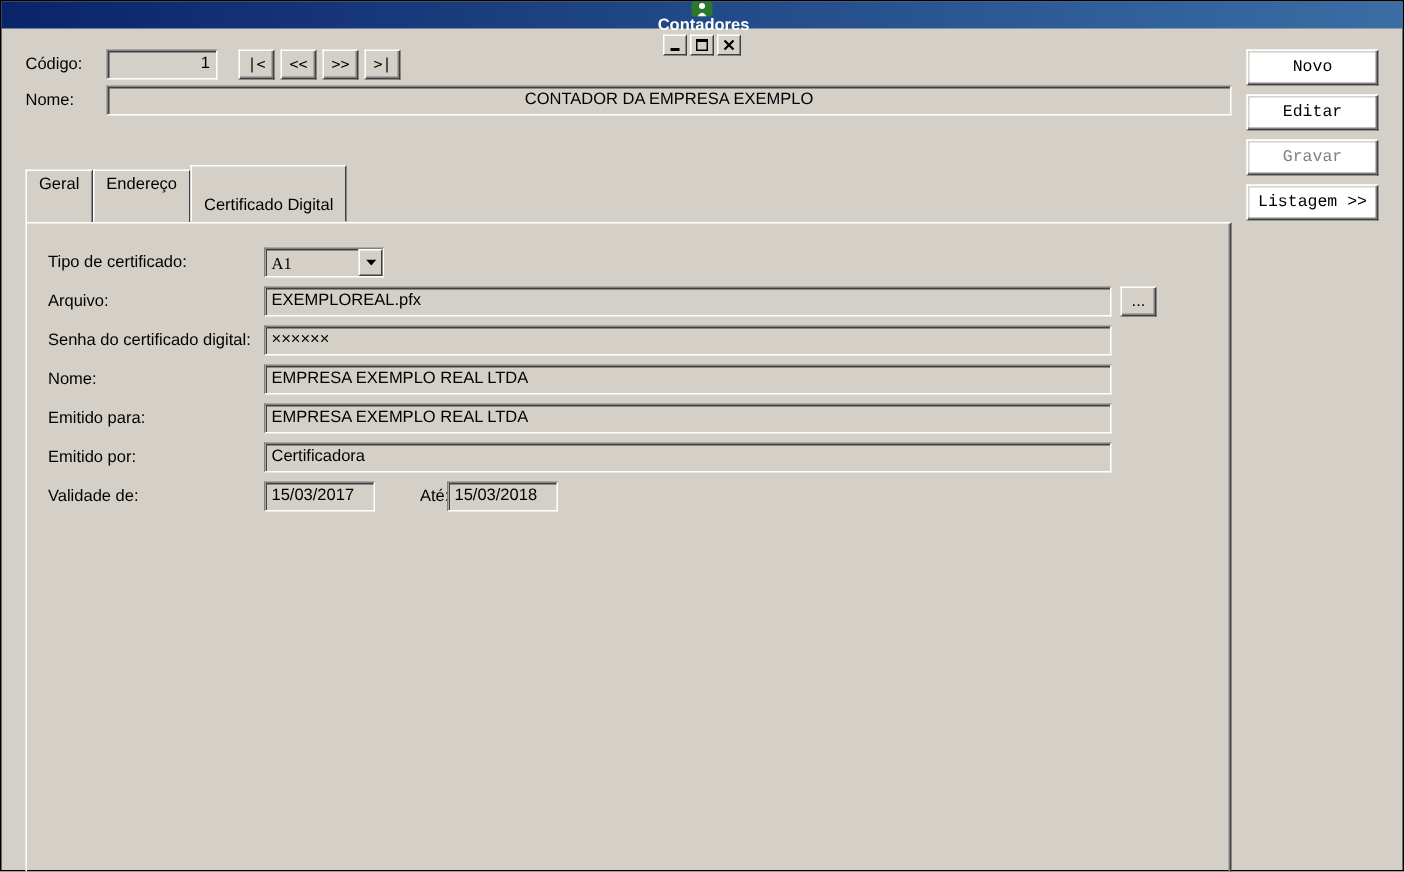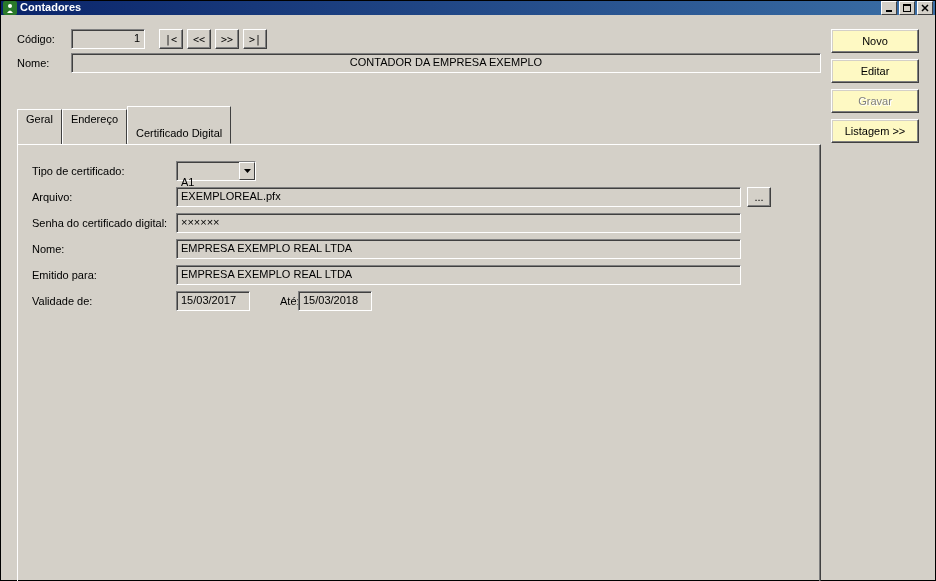--- a/index.html
+++ b/index.html
@@ -17,24 +17,25 @@
     background: #d4d0c8;
     border: 1px solid #000;
     display: flex;
     flex-direction: column;
   }
   .titlebar {
     height: 18px;
     background: linear-gradient(to right, #0a246a, #3a6ea5);
     color: #fff;
     display: flex;
-    align-items: flex-start;
+    align-items: center;
     padding-left: 2px;
     font-weight: bold;
     font-size: 11px;
+    flex-direction: column;
   }
   .titlebar .app-icon {
     width: 14px;
     height: 14px;
     margin-right: 3px;
     background: #2a7a2a;
     border-radius: 2px;
     display: flex;
     align-items: center;
     justify-content: center;
@@ -65,31 +66,32 @@
     position: relative;
     display: flex;
     gap: 10px;
     border-radius: 21px;
   }
   .main-col { flex: 1; display: flex; flex-direction: column; }
   .side-col { width: 88px; display: flex; flex-direction: column; gap: 6px; }
 
   .side-btn {
     height: 24px;
-    background: #fef9c3;
+    background: #ffffff;
     border-top: 1px solid #fff;
     border-left: 1px solid #fff;
     border-right: 1px solid #404040;
     border-bottom: 1px solid #404040;
     box-shadow: inset -1px -1px 0 #808080, inset 1px 1px 0 #d4d0c8;
     font-size: 11px;
     display: flex;
     align-items: center;
     justify-content: center;
     cursor: default;
+    font-family: Liberation Mono, monospace;
   }
   .side-btn.disabled { color: #808080; text-shadow: 1px 1px 0 #fff; }
 
   .header-row { display: flex; align-items: center; margin-bottom: 4px; gap: 4px; }
   .lbl { width: 50px; }
   .codigo-input {
     width: 74px;
     text-align: right;
     padding-right: 4px;
   }
@@ -165,21 +167,21 @@
     width: 80px;
     height: 20px;
     display: flex;
     border-top: 1px solid #808080;
     border-left: 1px solid #808080;
     border-right: 1px solid #fff;
     border-bottom: 1px solid #fff;
     box-shadow: inset 1px 1px 0 #404040;
     background: #d4d0c8;
   }
-  .combo .combo-text { flex: 1; padding: 14px 4px; font-size: 11px; }
+  .combo .combo-text { flex: 1; padding: 4px 4px; font-size: 11px; font-family: Liberation Serif, serif; }
   .combo .combo-btn {
     width: 16px;
     background: #d4d0c8;
     border-top: 1px solid #fff;
     border-left: 1px solid #fff;
     border-right: 1px solid #404040;
     border-bottom: 1px solid #404040;
     display: flex; align-items: center; justify-content: center;
   }
   .combo .combo-btn svg { width: 7px; height: 4px; }
@@ -287,20 +289,24 @@
           <div class="form-row">
             <span class="form-lbl">Nome:</span>
             <div class="text-input wide-input">EMPRESA EXEMPLO REAL LTDA</div>
           </div>
 
           <div class="form-row">
             <span class="form-lbl">Emitido para:</span>
             <div class="text-input wide-input">EMPRESA EXEMPLO REAL LTDA</div>
           </div>
 
+          <div class="form-row">
+            <span class="form-lbl">Emitido por:</span>
+            <div class="text-input wide-input">Certificadora</div>
+          </div>
 
           <div class="form-row">
             <span class="form-lbl">Validade de:</span>
             <div class="text-input date-input">15/03/2017</div>
             <span class="ate-lbl">Até:</span>
             <div class="text-input date-input">15/03/2018</div>
           </div>
 
         </div>
       </div>

